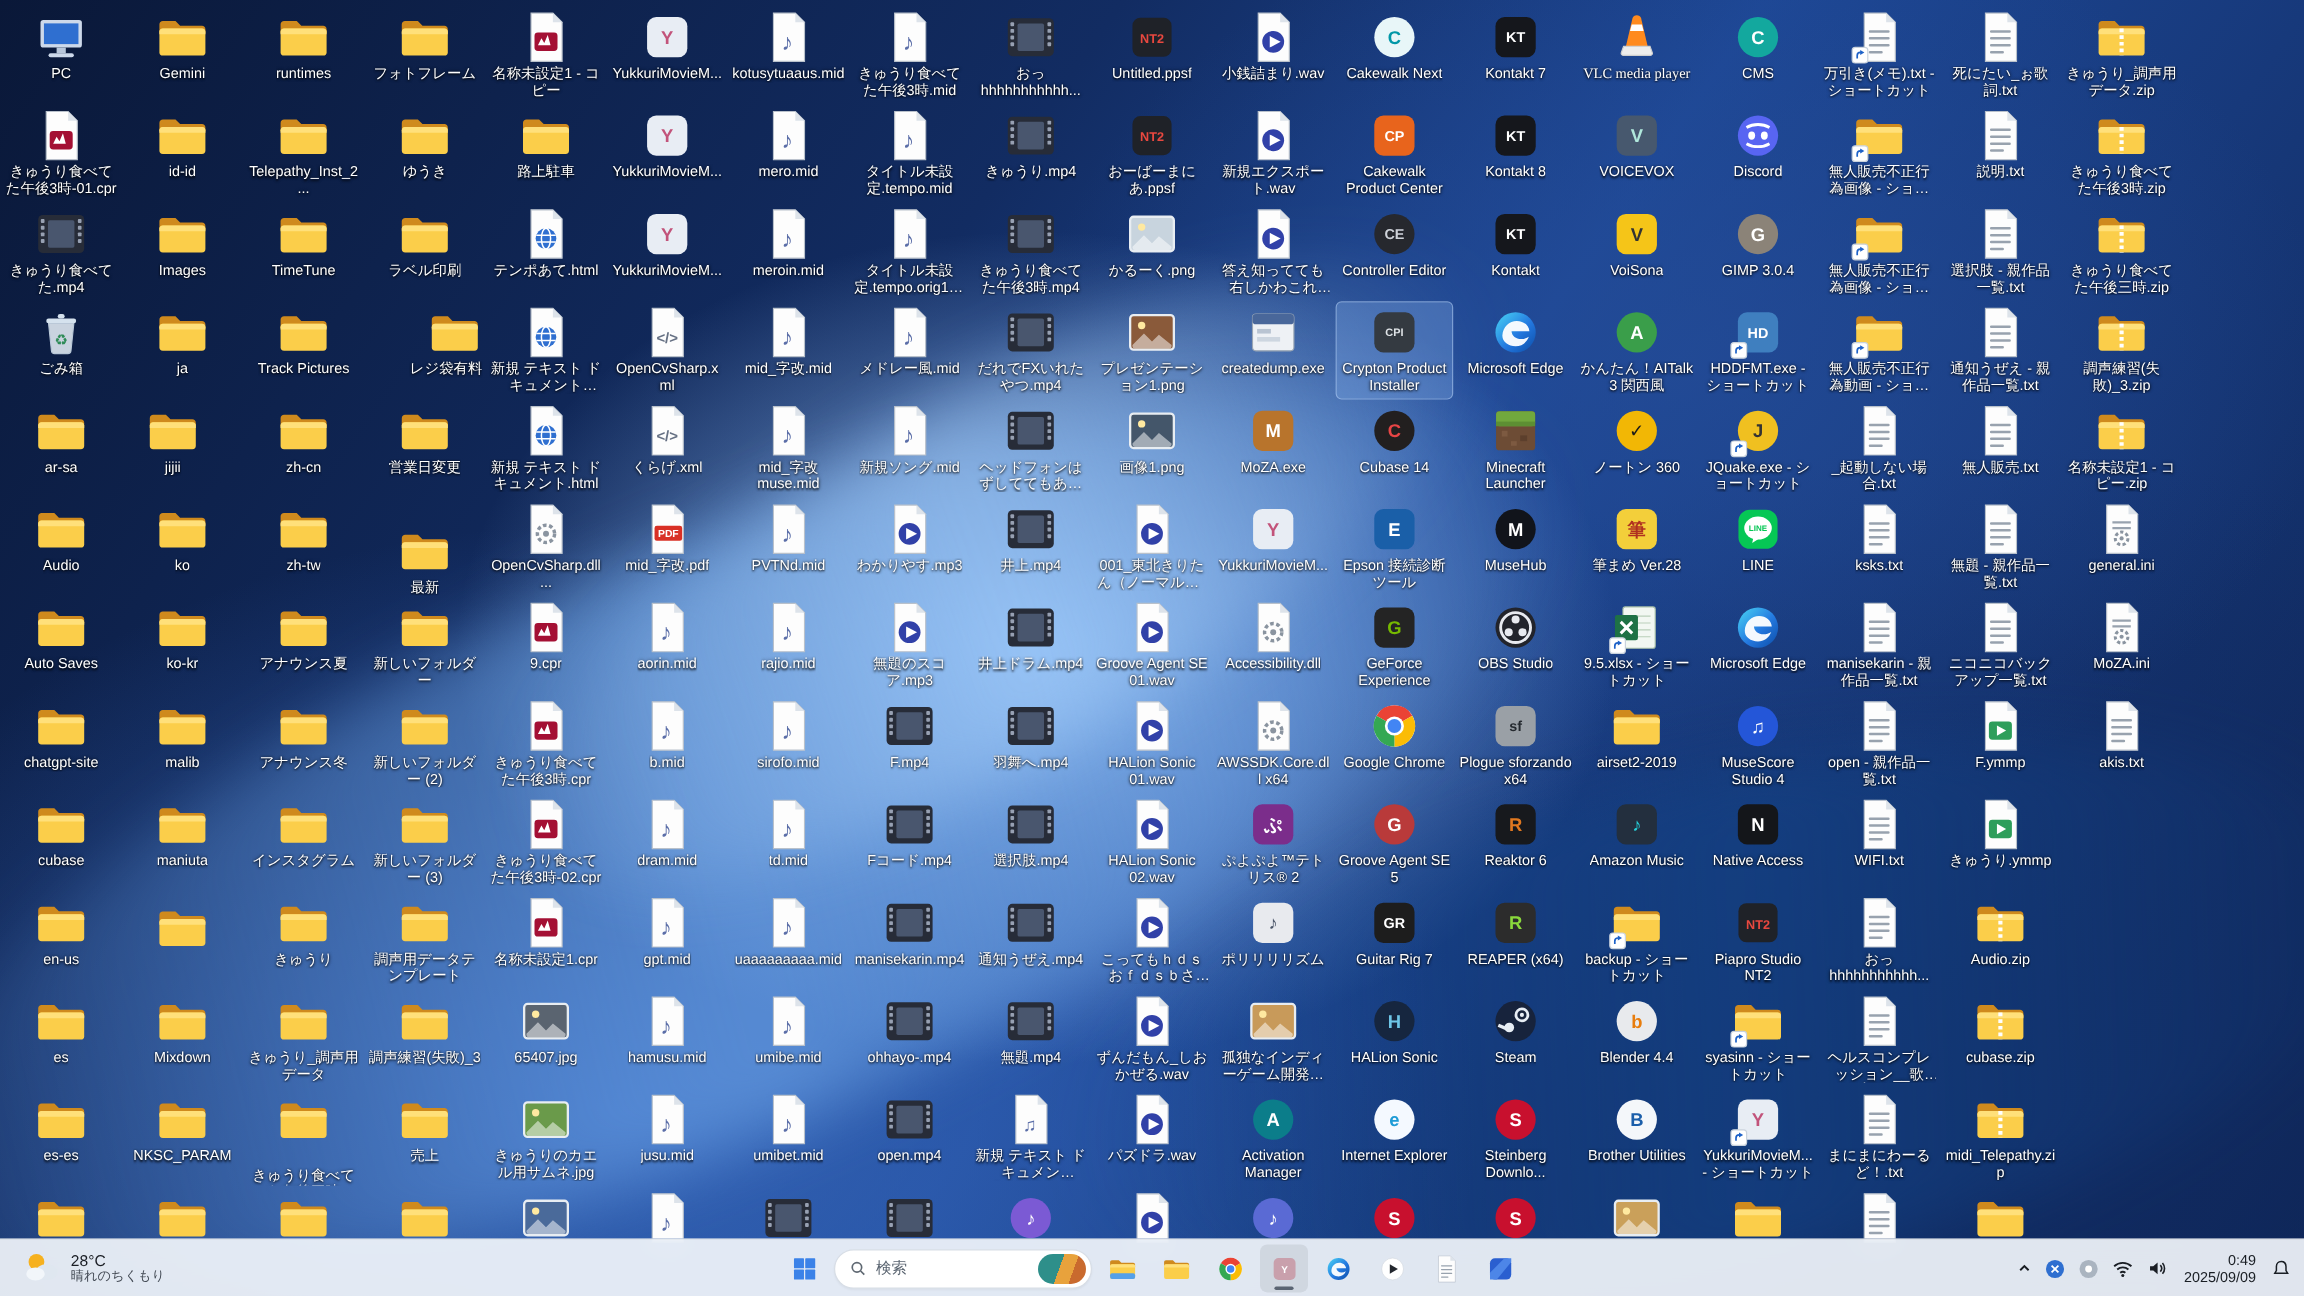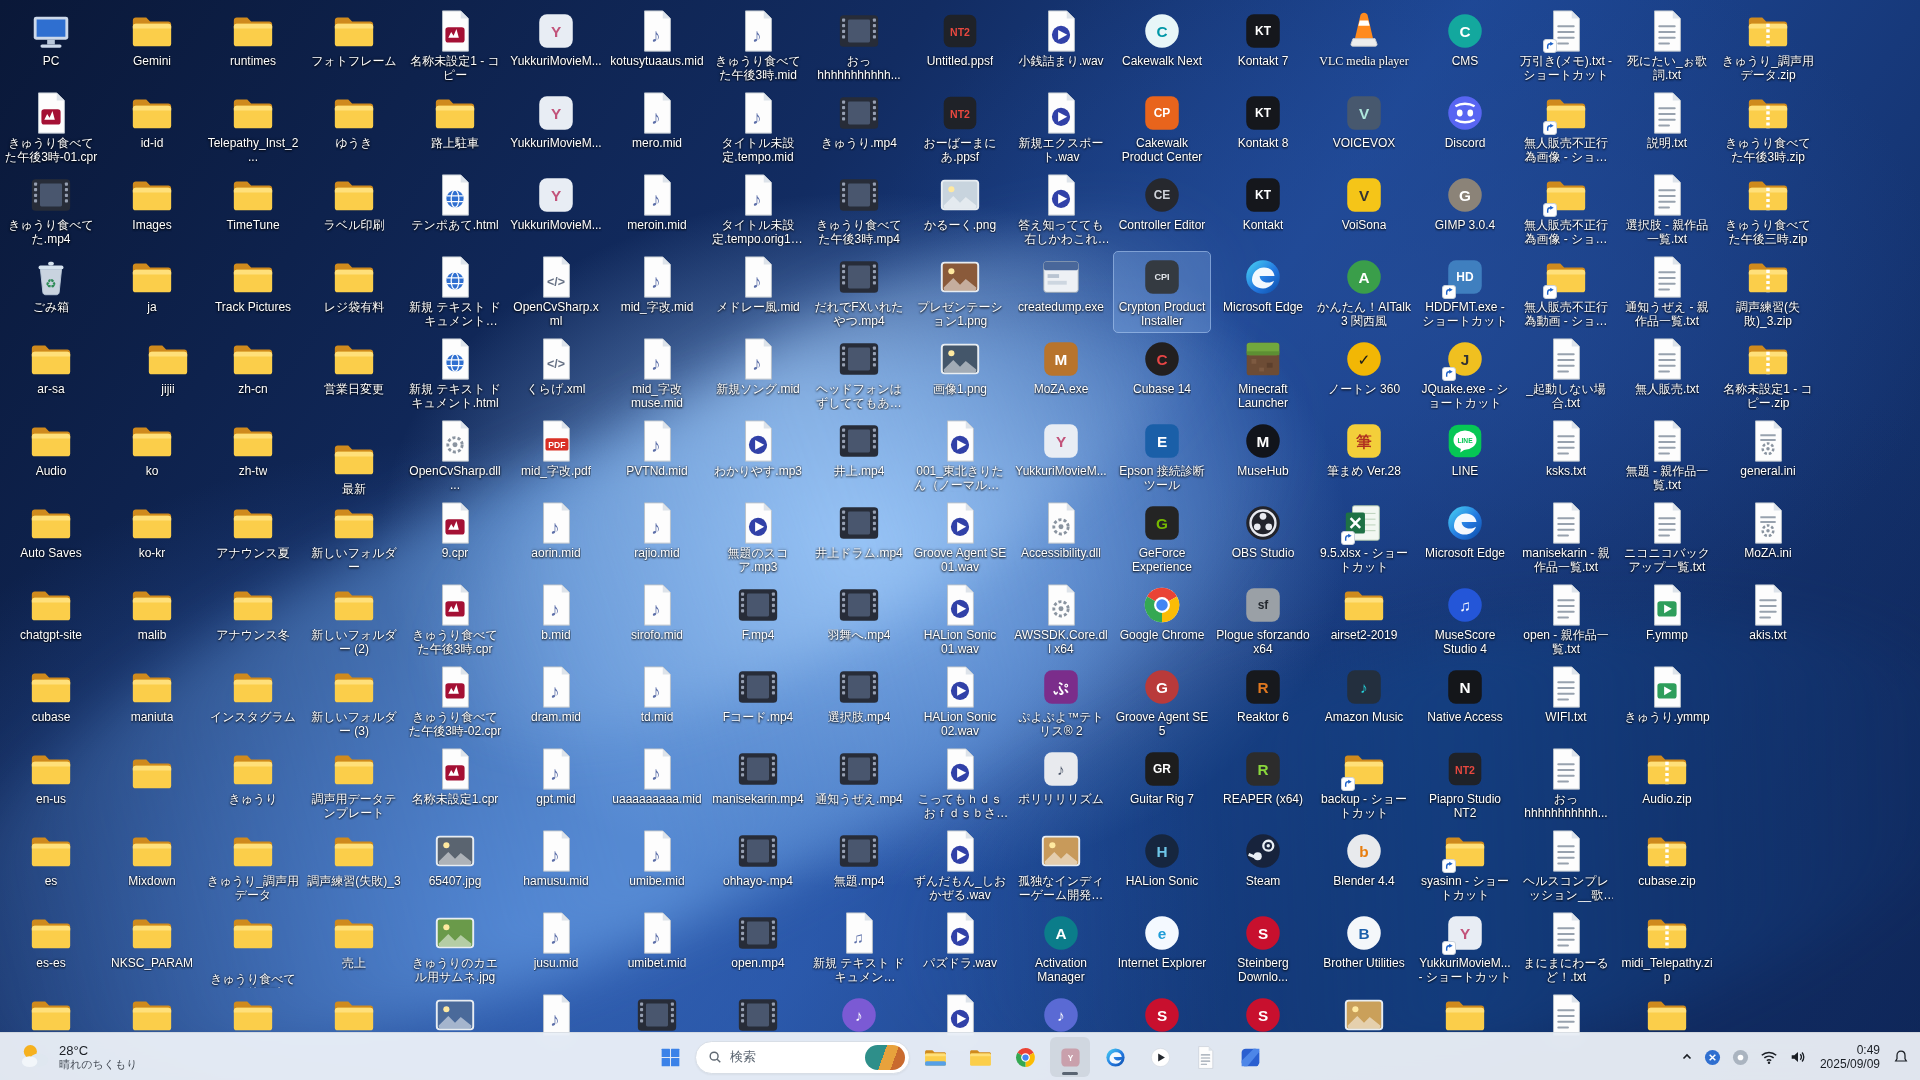--- a/index.html
+++ b/index.html
@@ -241,21 +241,21 @@
     <div class="desk-icon" style="left: 104px; top: 252px;">
       <span class="ic">
         <svg viewBox="0 0 48 48" class="g">
           <path d="M4 13c0-1.7 1.3-3 3-3h11l4 4h19c1.7 0 3 1.3 3 3v3H4z" fill="#cf8a1d"></path>
           <rect x="4" y="16.5" width="40" height="23.5" rx="3" fill="#fbce4a"></rect>
           <path d="M4 19.5c0-1.7 1.3-3 3-3h34c1.7 0 3 1.3 3 3v2H4z" fill="#ffe07a"></path>
         </svg>
       </span>
       <span class="lbl">ja</span>
     </div>
-    <div class="desk-icon" style="left: 120px; top: 334px; align-items: center;">
+    <div class="desk-icon" style="left: 96px; top: 334px; align-items: center;">
       <span class="ic">
         <svg viewBox="0 0 48 48" class="g">
           <path d="M4 13c0-1.7 1.3-3 3-3h11l4 4h19c1.7 0 3 1.3 3 3v3H4z" fill="#cf8a1d"></path>
           <rect x="4" y="16.5" width="40" height="23.5" rx="3" fill="#fbce4a"></rect>
           <path d="M4 19.5c0-1.7 1.3-3 3-3h34c1.7 0 3 1.3 3 3v2H4z" fill="#ffe07a"></path>
         </svg>
       </span>
       <span class="lbl">jijii</span>
     </div>
     <div class="desk-icon" style="left: 104px; top: 416px;">
@@ -489,21 +489,21 @@
     <div class="desk-icon" style="left: 306px; top: 170px;">
       <span class="ic">
         <svg viewBox="0 0 48 48" class="g">
           <path d="M4 13c0-1.7 1.3-3 3-3h11l4 4h19c1.7 0 3 1.3 3 3v3H4z" fill="#cf8a1d"></path>
           <rect x="4" y="16.5" width="40" height="23.5" rx="3" fill="#fbce4a"></rect>
           <path d="M4 19.5c0-1.7 1.3-3 3-3h34c1.7 0 3 1.3 3 3v2H4z" fill="#ffe07a"></path>
         </svg>
       </span>
       <span class="lbl">ラベル印刷</span>
     </div>
-    <div class="desk-icon" style="left: 306px; top: 252px;">
+    <div class="desk-icon" style="left: 306px; top: 252px; align-items: flex-end;">
       <span class="ic">
         <svg viewBox="0 0 48 48" class="g">
           <path d="M4 13c0-1.7 1.3-3 3-3h11l4 4h19c1.7 0 3 1.3 3 3v3H4z" fill="#cf8a1d"></path>
           <rect x="4" y="16.5" width="40" height="23.5" rx="3" fill="#fbce4a"></rect>
           <path d="M4 19.5c0-1.7 1.3-3 3-3h34c1.7 0 3 1.3 3 3v2H4z" fill="#ffe07a"></path>
         </svg>
       </span>
       <span class="lbl">レジ袋有料</span>
     </div>
     <div class="desk-icon" style="left: 306px; top: 334px;">

